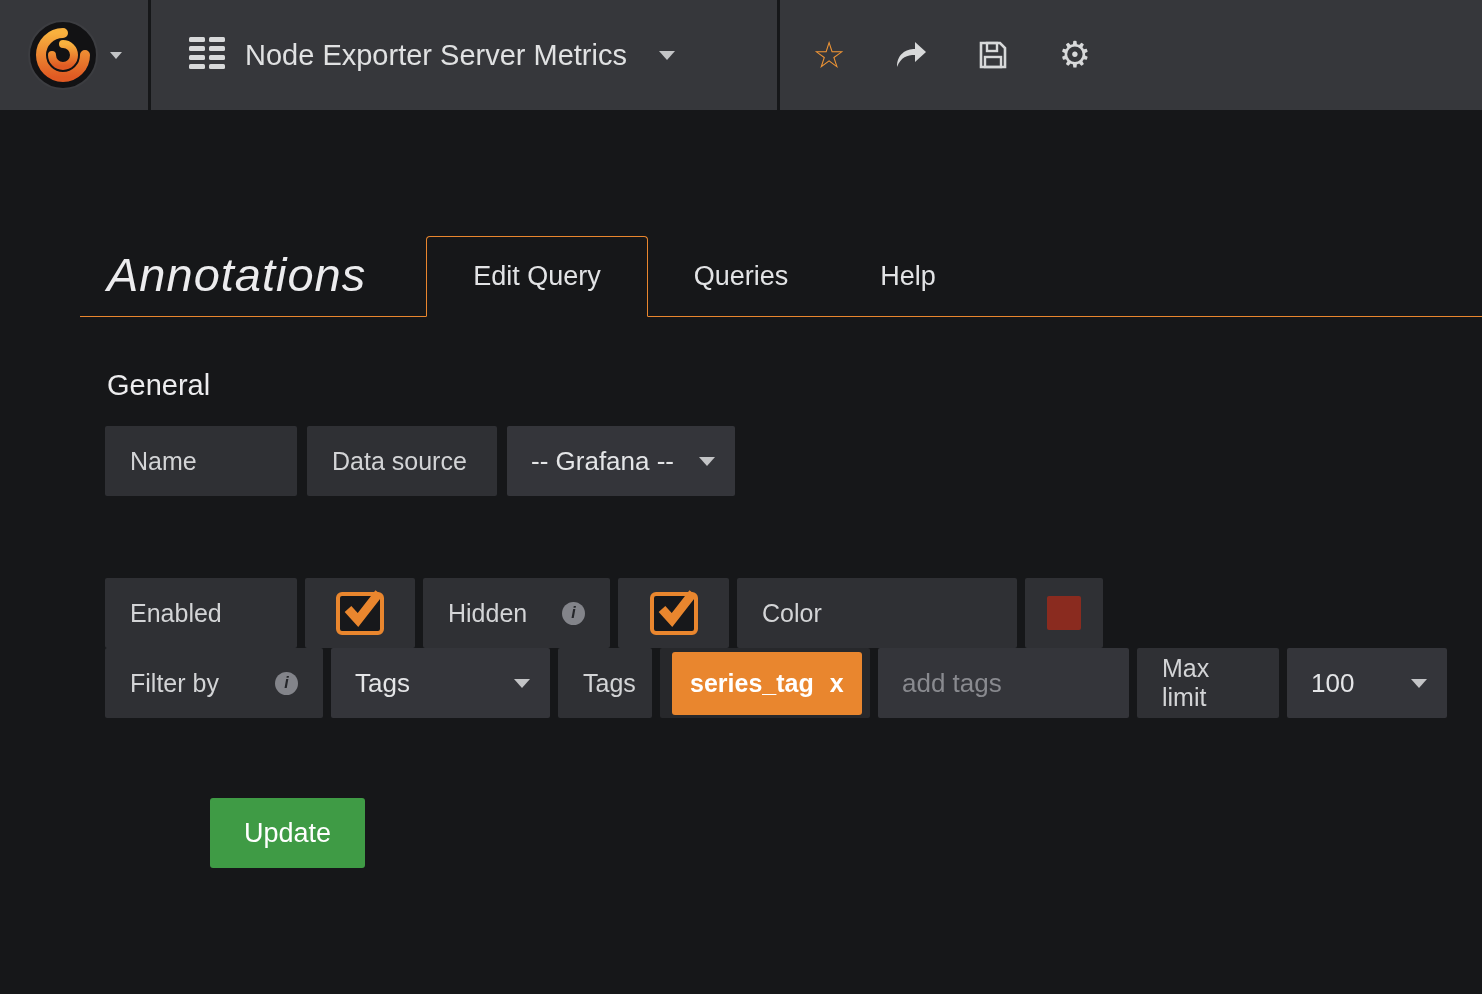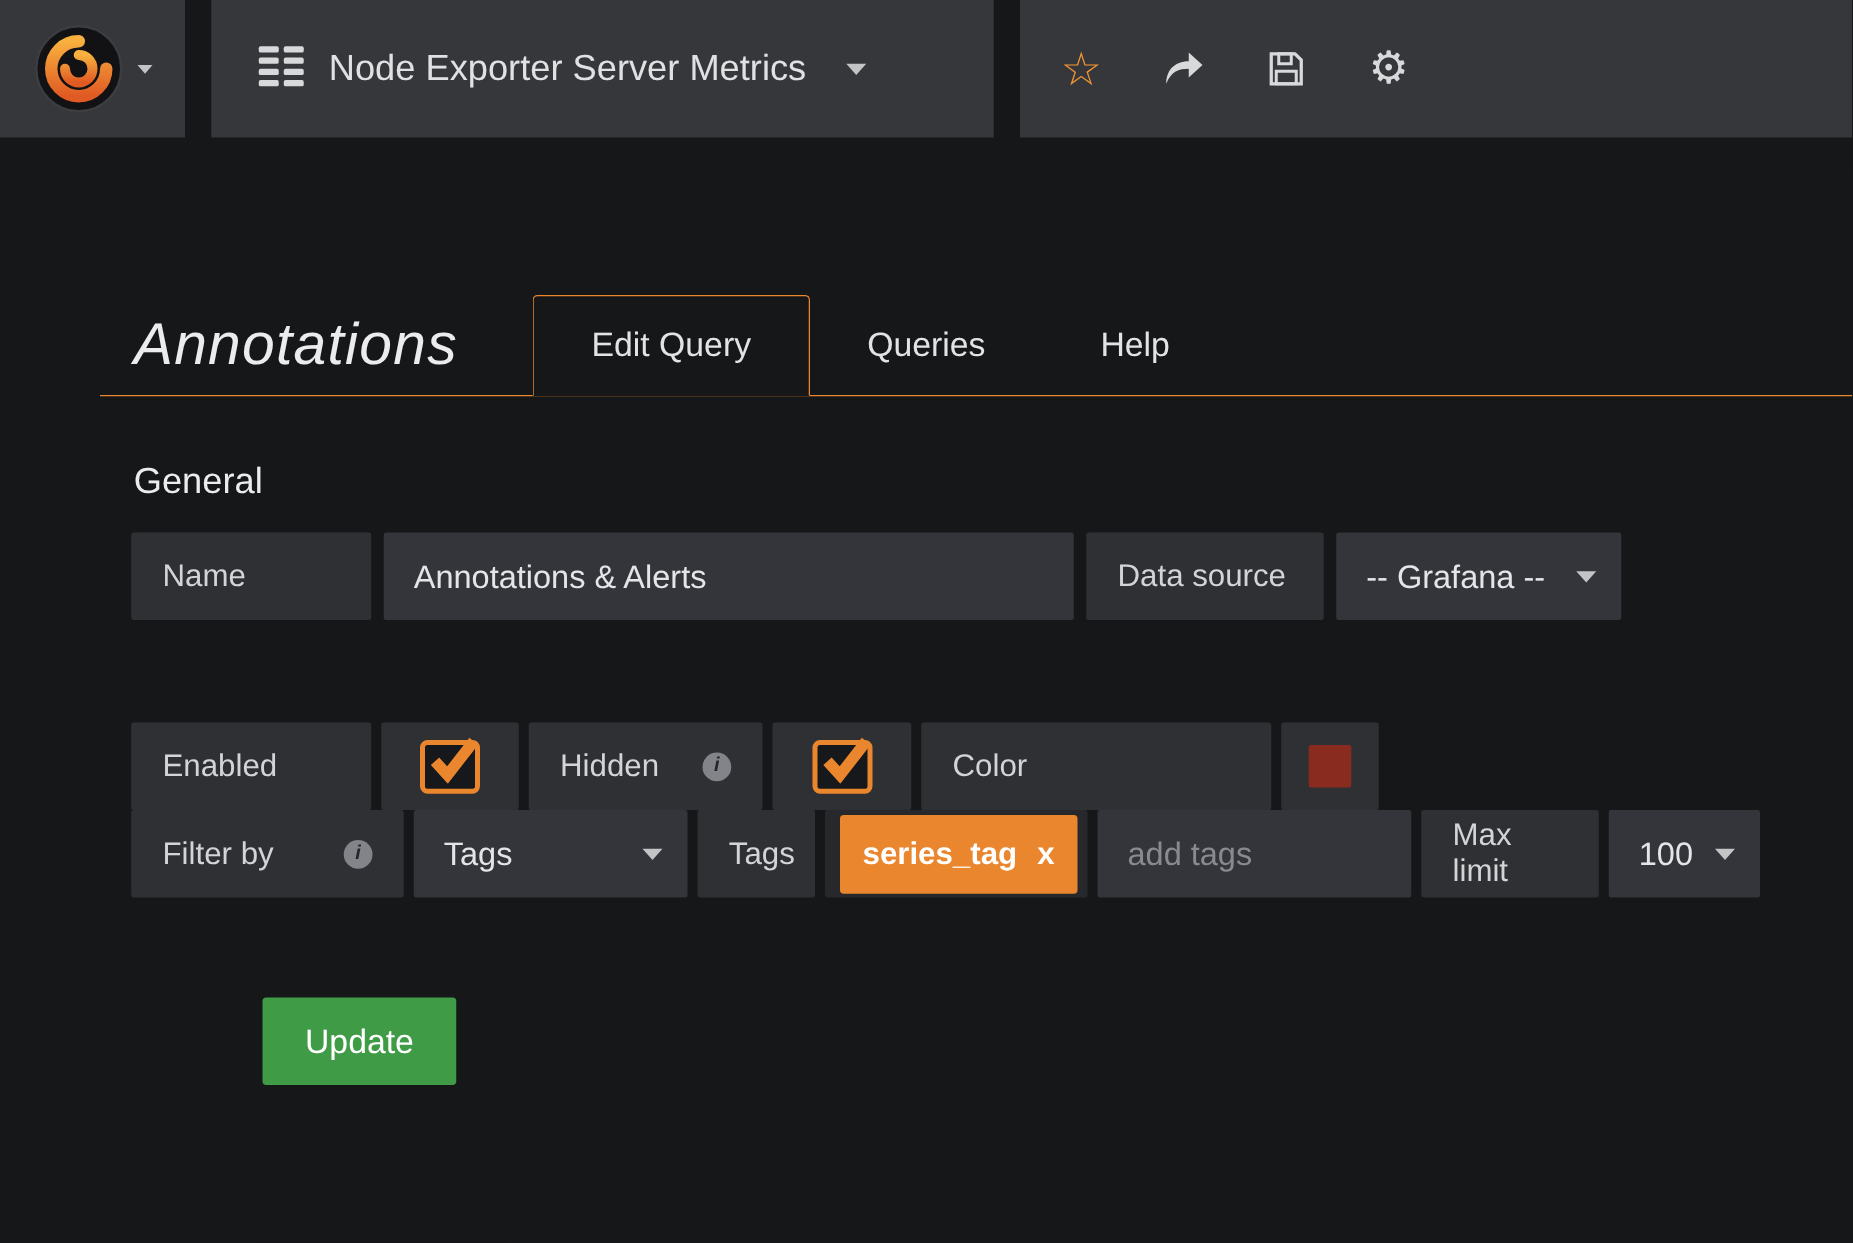--- a/index.html
+++ b/index.html
@@ -5,21 +5,21 @@
   * { box-sizing: border-box; }
   html,body { margin:0; padding:0; }
   body {
     background:#161719;
     font-family:"Liberation Sans","DejaVu Sans",sans-serif;
     color:#d8d9da;
   }
   .screen { width:1482px; height:994px; overflow:hidden; background:#161719; position:relative; }
 
   
-  .navbar { height:136px; display:flex; gap:21px; background:#161719; }
+  .navbar { height:136px; display:flex; gap:3px; background:#161719; }
   .nav-block { background:#36373b; display:flex; align-items:center; height:110px; }
   .logo-block { width:148px; justify-content:center; gap:10px; cursor:pointer; }
   .title-block { width:626px; padding-left:36px; gap:18px; cursor:pointer; }
   .icons-block { flex:1; padding-left:8px; }
   .dash-title { font-size:29px; color:#e0e1e2; white-space:nowrap; }
   .caret { width:0; height:0; border-left:8px solid transparent; border-right:8px solid transparent; border-top:9px solid #c3c4c6; }
   .caret.small { border-left-width:6px; border-right-width:6px; border-top-width:7px; }
   .title-block .caret { margin-left:14px; }
   .nav-icon-btn { width:82px; height:100%; display:flex; align-items:center; justify-content:center; cursor:pointer; }
   .glyph { font-family:"DejaVu Sans",sans-serif; }
@@ -43,21 +43,21 @@
   .gf-label { background:#2f3034; display:flex; align-items:center; padding:0 25px; font-size:25px; color:#d3d4d6; border-radius:2px; }
   .gf-input { background:#34353a; border:0; outline:0; color:#e4e5e7; font-size:26px; padding:0 24px; border-radius:2px; font-family:inherit; }
   .gf-input::placeholder { color:#898a8f; }
   .gf-select { background:#34353a; display:flex; align-items:center; justify-content:space-between; padding:0 20px 0 24px; font-size:26px; color:#e4e5e7; border-radius:2px; cursor:pointer; }
   .space-between { justify-content:space-between; }
 
   .lbl-name{width:192px} .inp-name{width:552px} .lbl-ds{width:190px} .sel-ds{width:228px}
   .lbl-enabled{width:192px} .box-cb{width:110px} .lbl-hidden{width:187px} .box-cb2{width:111px}
   .lbl-color{width:280px} .box-swatch{width:78px}
   .lbl-filter{width:218px} .sel-tags{width:219px} .lbl-tags{width:94px}
-  .box-pills{width:210px} .inp-addtags{width:251px} .lbl-max{width:142px} .sel-max{width:121px}
+  .box-pills{width:210px} .inp-addtags{width:251px} .lbl-max{width:142px} .sel-max{width:160px}
 
   .cb-wrap { background:#2f3034; display:flex; align-items:center; justify-content:center; border-radius:2px; }
   .checkbox { width:48px; height:43px; border:4px solid #e9862e; border-radius:6px; background:#17181b; position:relative; cursor:pointer; }
   .checkbox .check { display:none; position:absolute; left:1px; top:-9px; }
   .checkbox.checked .check { display:block; }
 
   .swatch-wrap { background:#2f3034; display:flex; align-items:center; justify-content:center; border-radius:2px; }
   .color-swatch { width:34px; height:34px; border-radius:2px; cursor:pointer; }
 
   .pill-wrap { background:#27282b; display:flex; align-items:center; padding-left:12px; border-radius:2px; }
@@ -135,21 +135,20 @@
     <div class="tab">Queries</div>
     <div class="tab">Help</div>
   </div>
 
   <main class="content">
 
     <div class="section-heading">General</div>
 
     <div class="form-row row-general">
       <div class="gf-label lbl-name">Name</div>
-      <input class="gf-input inp-name" type="text" value="Annotations &amp; Alerts" style="">
       <div class="gf-label lbl-ds">Data source</div>
       <div class="gf-select sel-ds">
         <span>-- Grafana --</span>
         <span class="caret"></span>
       </div>
     </div>
 
     <div class="form-row row-toggles">
       <div class="gf-label lbl-enabled">Enabled</div>
       <div class="cb-wrap box-cb">

